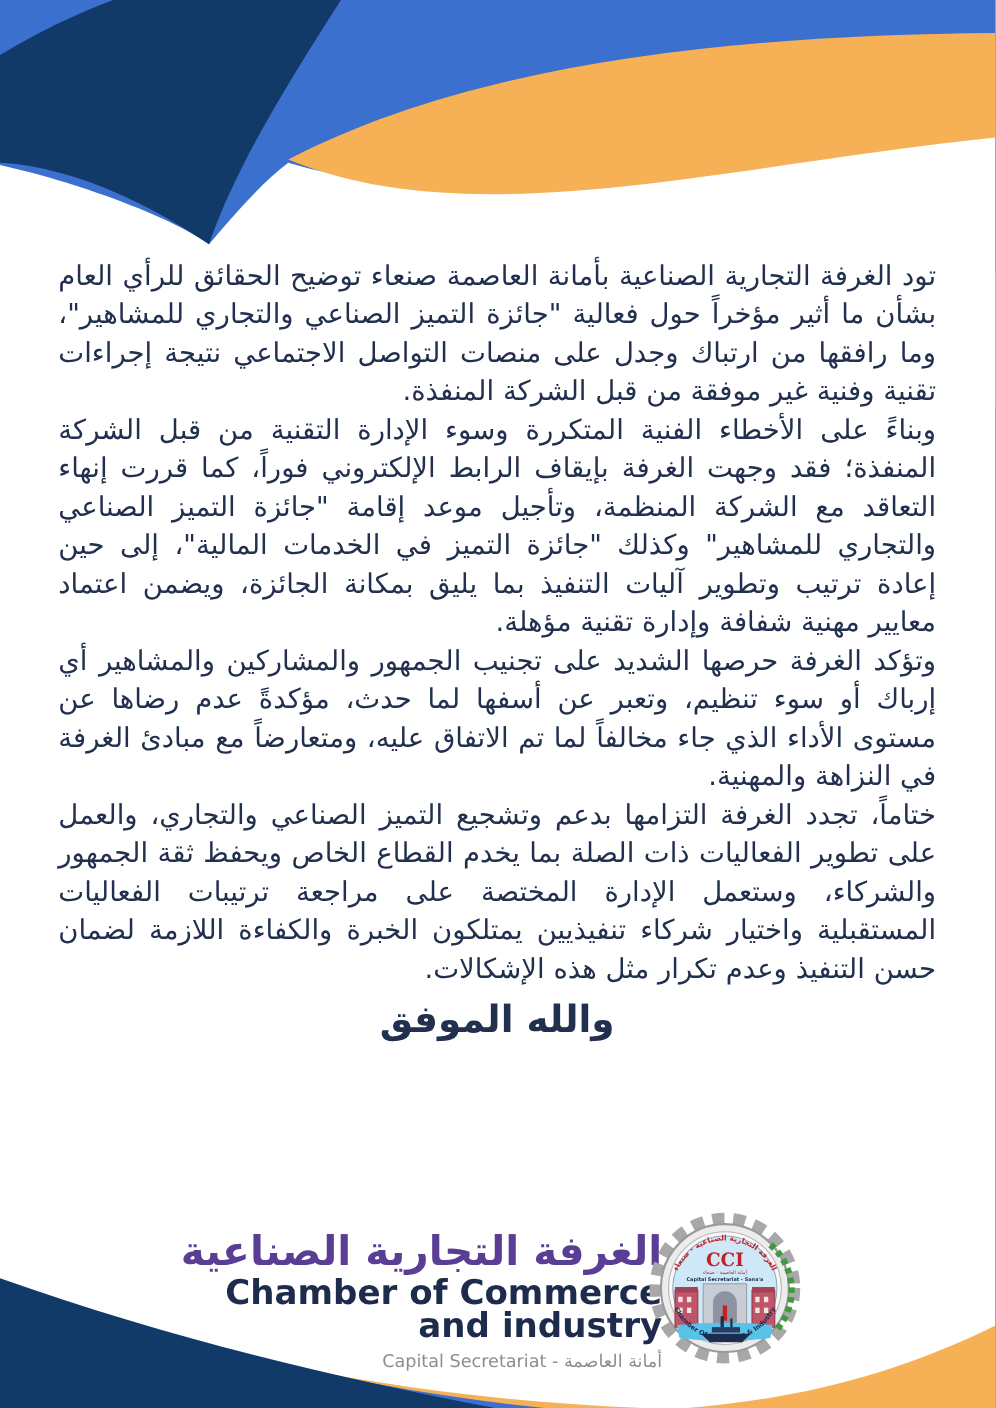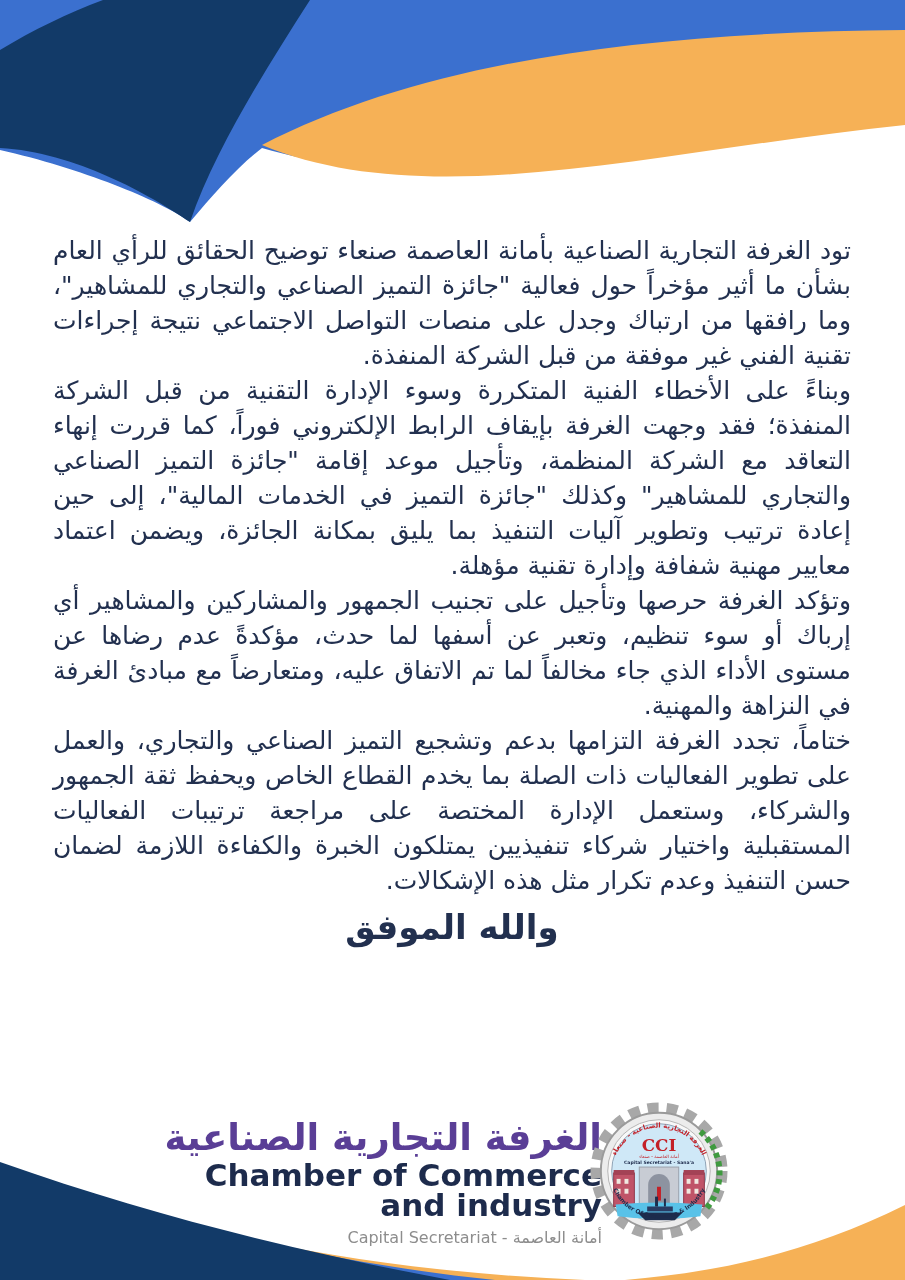--- a/index.html
+++ b/index.html
@@ -68,23 +68,23 @@
 
   <svg class="hdr-svg" width="905" height="370" viewBox="0 0 905 370" data-name="header-decoration" aria-hidden="true">
     <rect class="fill-blue" data-name="header-blue-band" x="0" y="0" width="905" height="250"></rect>
     <path class="fill-white" data-name="header-white-arc" d="M0,150 C80,168 160,200 190,222 C212,196 236,168 262,148 C420,195 650,160 905,105 L905,370 L0,370 Z"></path>
     <path class="fill-orange" data-name="header-orange-band" d="M262,145 C430,58 660,32 905,30 L905,125 C660,150 430,215 262,145 Z"></path>
     <path class="fill-navy" data-name="header-navy-band" d="M103,0 L310,0 C262,75 215,150 190,222 C150,195 75,152 0,148 L0,50 C33,30 68,13 103,0 Z"></path>
   </svg>
 
 
   <div class="body-text" dir="rtl" data-name="statement-body">
-    <p data-name="paragraph">تود الغرفة التجارية الصناعية بأمانة العاصمة صنعاء توضيح الحقائق للرأي العام بشأن ما أثير مؤخراً حول فعالية "جائزة التميز الصناعي والتجاري للمشاهير"، وما رافقها من ارتباك وجدل على منصات التواصل الاجتماعي نتيجة إجراءات تقنية الفني غير موفقة من قبل الشركة المنفذة.</p>
+    <p data-name="paragraph">تود الغرفة التجارية الصناعية بأمانة العاصمة صنعاء توضيح الحقائق للرأي العام بشأن ما أثير مؤخراً حول فعالية "جائزة التميز الصناعي والتجاري للمشاهير"، وما رافقها من ارتباك وجدل على منصات التواصل الاجتماعي نتيجة إجراءات تقنية وفنية غير موفقة من قبل الشركة المنفذة.</p>
     <p data-name="paragraph">وبناءً على الأخطاء الفنية المتكررة وسوء الإدارة التقنية من قبل الشركة المنفذة؛ فقد وجهت الغرفة بإيقاف الرابط الإلكتروني فوراً، كما قررت إنهاء التعاقد مع الشركة المنظمة، وتأجيل موعد إقامة "جائزة التميز الصناعي والتجاري للمشاهير" وكذلك "جائزة التميز في الخدمات المالية"، إلى حين إعادة ترتيب وتطوير آليات التنفيذ بما يليق بمكانة الجائزة، ويضمن اعتماد معايير مهنية شفافة وإدارة تقنية مؤهلة.</p>
-    <p data-name="paragraph">وتؤكد الغرفة حرصها وتأجيل على تجنيب الجمهور والمشاركين والمشاهير أي إرباك أو سوء تنظيم، وتعبر عن أسفها لما حدث، مؤكدةً عدم رضاها عن مستوى الأداء الذي جاء مخالفاً لما تم الاتفاق عليه، ومتعارضاً مع مبادئ الغرفة في النزاهة والمهنية.</p>
+    <p data-name="paragraph">وتؤكد الغرفة حرصها الشديد على تجنيب الجمهور والمشاركين والمشاهير أي إرباك أو سوء تنظيم، وتعبر عن أسفها لما حدث، مؤكدةً عدم رضاها عن مستوى الأداء الذي جاء مخالفاً لما تم الاتفاق عليه، ومتعارضاً مع مبادئ الغرفة في النزاهة والمهنية.</p>
     <p data-name="paragraph">ختاماً، تجدد الغرفة التزامها بدعم وتشجيع التميز الصناعي والتجاري، والعمل على تطوير الفعاليات ذات الصلة بما يخدم القطاع الخاص ويحفظ ثقة الجمهور والشركاء، وستعمل الإدارة المختصة على مراجعة ترتيبات الفعاليات المستقبلية واختيار شركاء تنفيذيين يمتلكون الخبرة والكفاءة اللازمة لضمان حسن التنفيذ وعدم تكرار مثل هذه الإشكالات.</p>
     <div class="closing" data-name="closing-phrase">والله الموفق</div>
   </div>
 
   <div class="org-block" data-name="organization-block">
     <div class="org-lines" data-name="organization-names">
       <div class="org-ar" dir="rtl" data-name="org-name-arabic">الغرفة التجارية الصناعية</div>
       <div class="org-en" data-name="org-name-english">Chamber of Commerce and industry</div>
       <div class="org-sec" data-name="org-secretariat-line">Capital Secretariat - أمانة العاصمة</div>
     </div>

